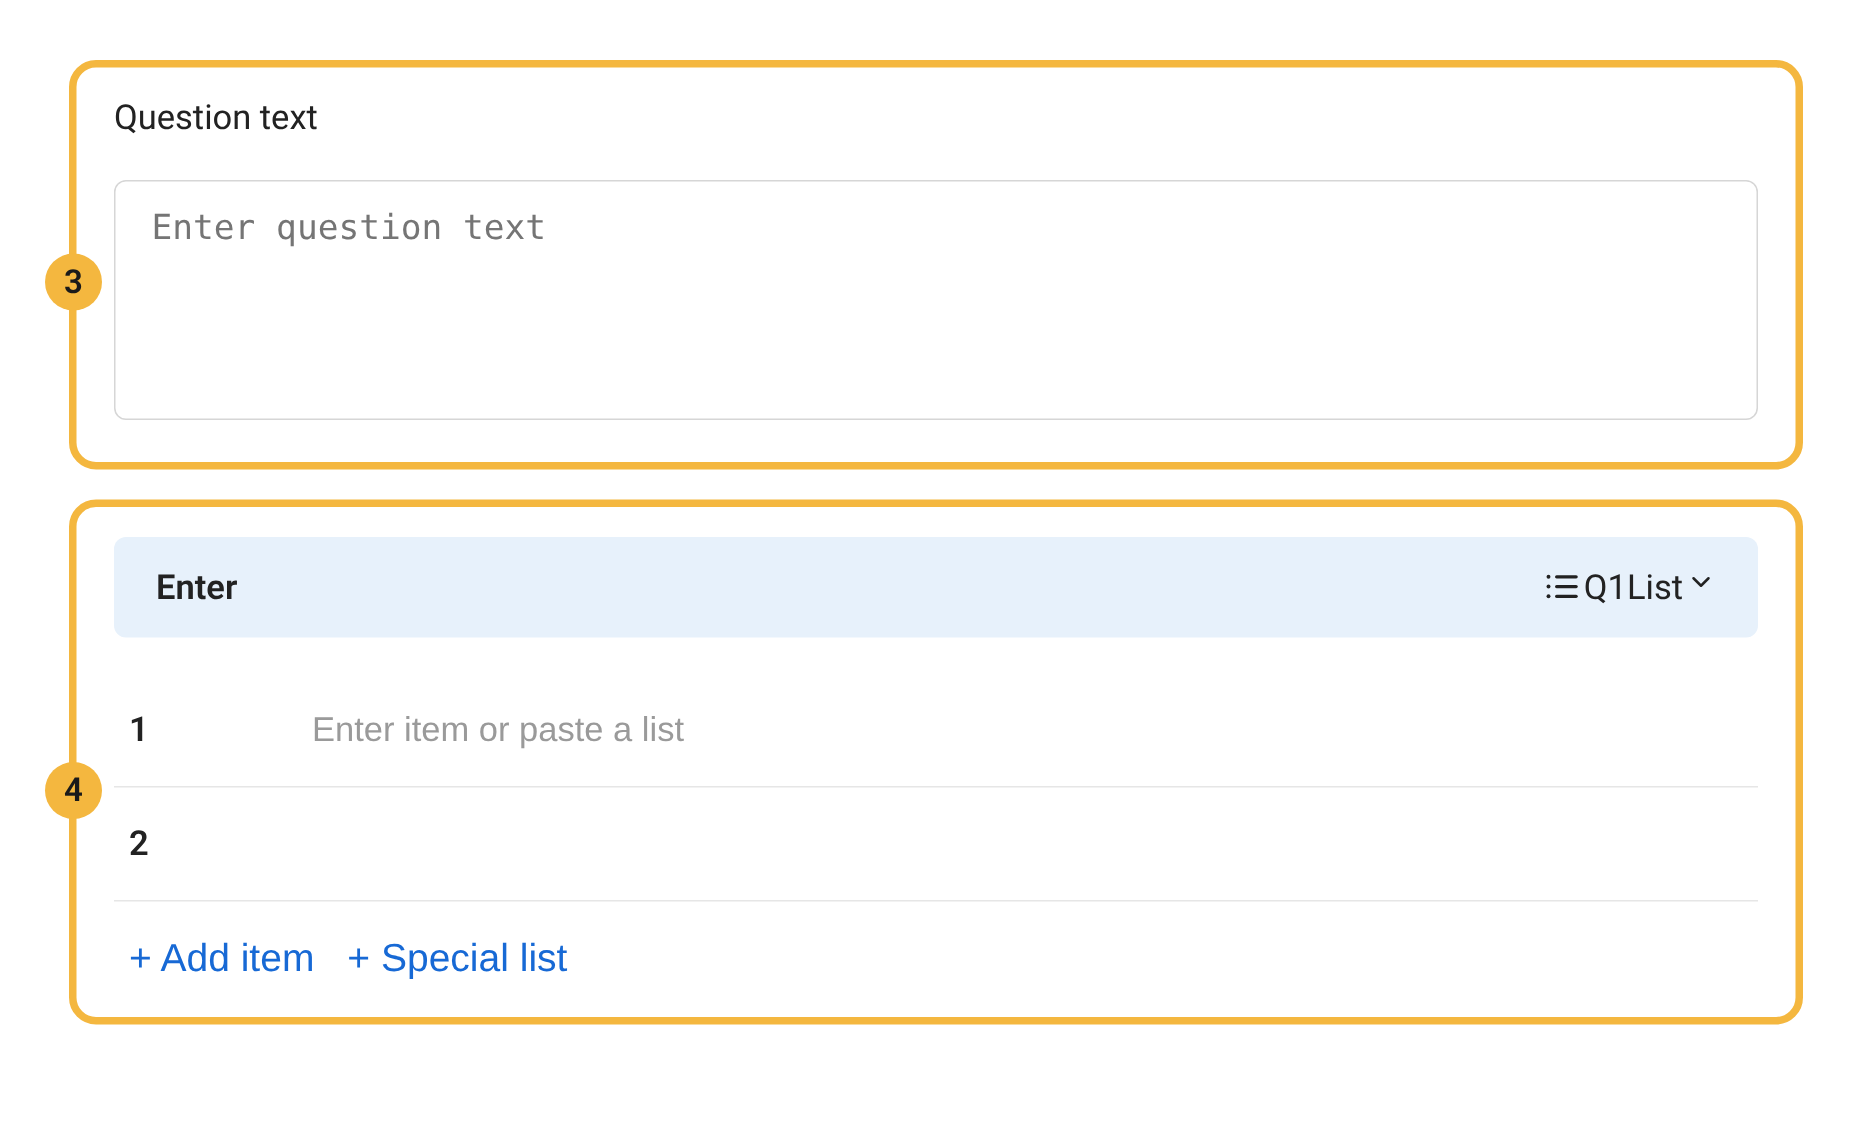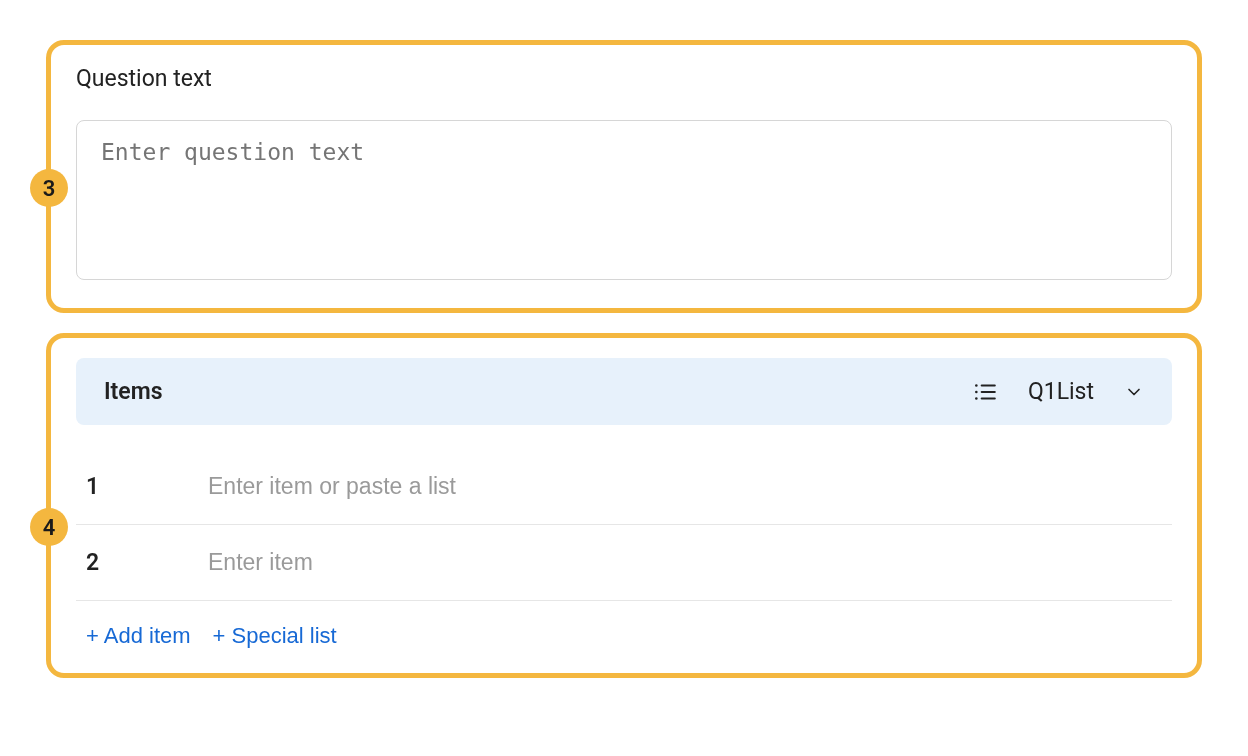--- a/index.html
+++ b/index.html
@@ -60,22 +60,21 @@
       padding: 20px 28px;
       margin-bottom: 24px;
     }
     .items-title {
       font-size: 23px;
       font-weight: 600;
       color: #222;
     }
     .list-selector {
       display: flex;
-      align-items: center;
-      gap: 30px;
+      gap: 2px;
       cursor: pointer;
     }
     .list-icon svg { width: 26px; height: 26px; display: block; }
     .list-name { font-size: 23px; color: #222; }
     .chevron svg { width: 20px; height: 20px; display: block; }
 
     .item-row {
       display: flex;
       align-items: center;
       gap: 90px;
@@ -98,42 +97,42 @@
       margin-left: 12px;
     }
     .item-input::placeholder { color: #9a9a9a; }
 
     .item-actions {
       display: flex;
       gap: 22px;
       padding: 22px 10px 0 10px;
     }
     .link-btn {
-      font-size: 22px;
+      font-size: 26px;
       color: #1769d5;
       cursor: pointer;
       background: none;
       border: none;
       padding: 0;
     }
   </style>
 </head>
 <body>
 
 <div class="panel panel-question">
   <div class="callout-badge">3</div>
   <div class="field-label">Question text</div>
   <textarea class="text-area" placeholder="Enter question text" style=""></textarea>
 </div>
 
 <div class="panel panel-items">
   <div class="callout-badge">4</div>
 
   <div class="items-header">
-    <div class="items-title">Items</div>
+    <div class="items-title">Enter</div>
     <div class="list-selector">
       <span class="list-icon">
         <svg viewBox="0 0 24 24" fill="none" stroke="#222" stroke-width="2" stroke-linecap="round">
           <circle cx="4" cy="6" r="1.2" fill="#222" stroke="none"></circle>
           <circle cx="4" cy="12" r="1.2" fill="#222" stroke="none"></circle>
           <circle cx="4" cy="18" r="1.2" fill="#222" stroke="none"></circle>
           <line x1="9" y1="6" x2="21" y2="6"></line>
           <line x1="9" y1="12" x2="21" y2="12"></line>
           <line x1="9" y1="18" x2="21" y2="18"></line>
         </svg>
@@ -146,20 +145,19 @@
       </span>
     </div>
   </div>
 
   <div class="item-row">
     <div class="item-index">1</div>
     <input class="item-input" placeholder="Enter item or paste a list" style="">
   </div>
   <div class="item-row">
     <div class="item-index">2</div>
-    <input class="item-input" placeholder="Enter item" style="">
   </div>
 
   <div class="item-actions">
     <button class="link-btn">+ Add item</button>
     <button class="link-btn">+ Special list</button>
   </div>
 </div>
 
 </body></html>

